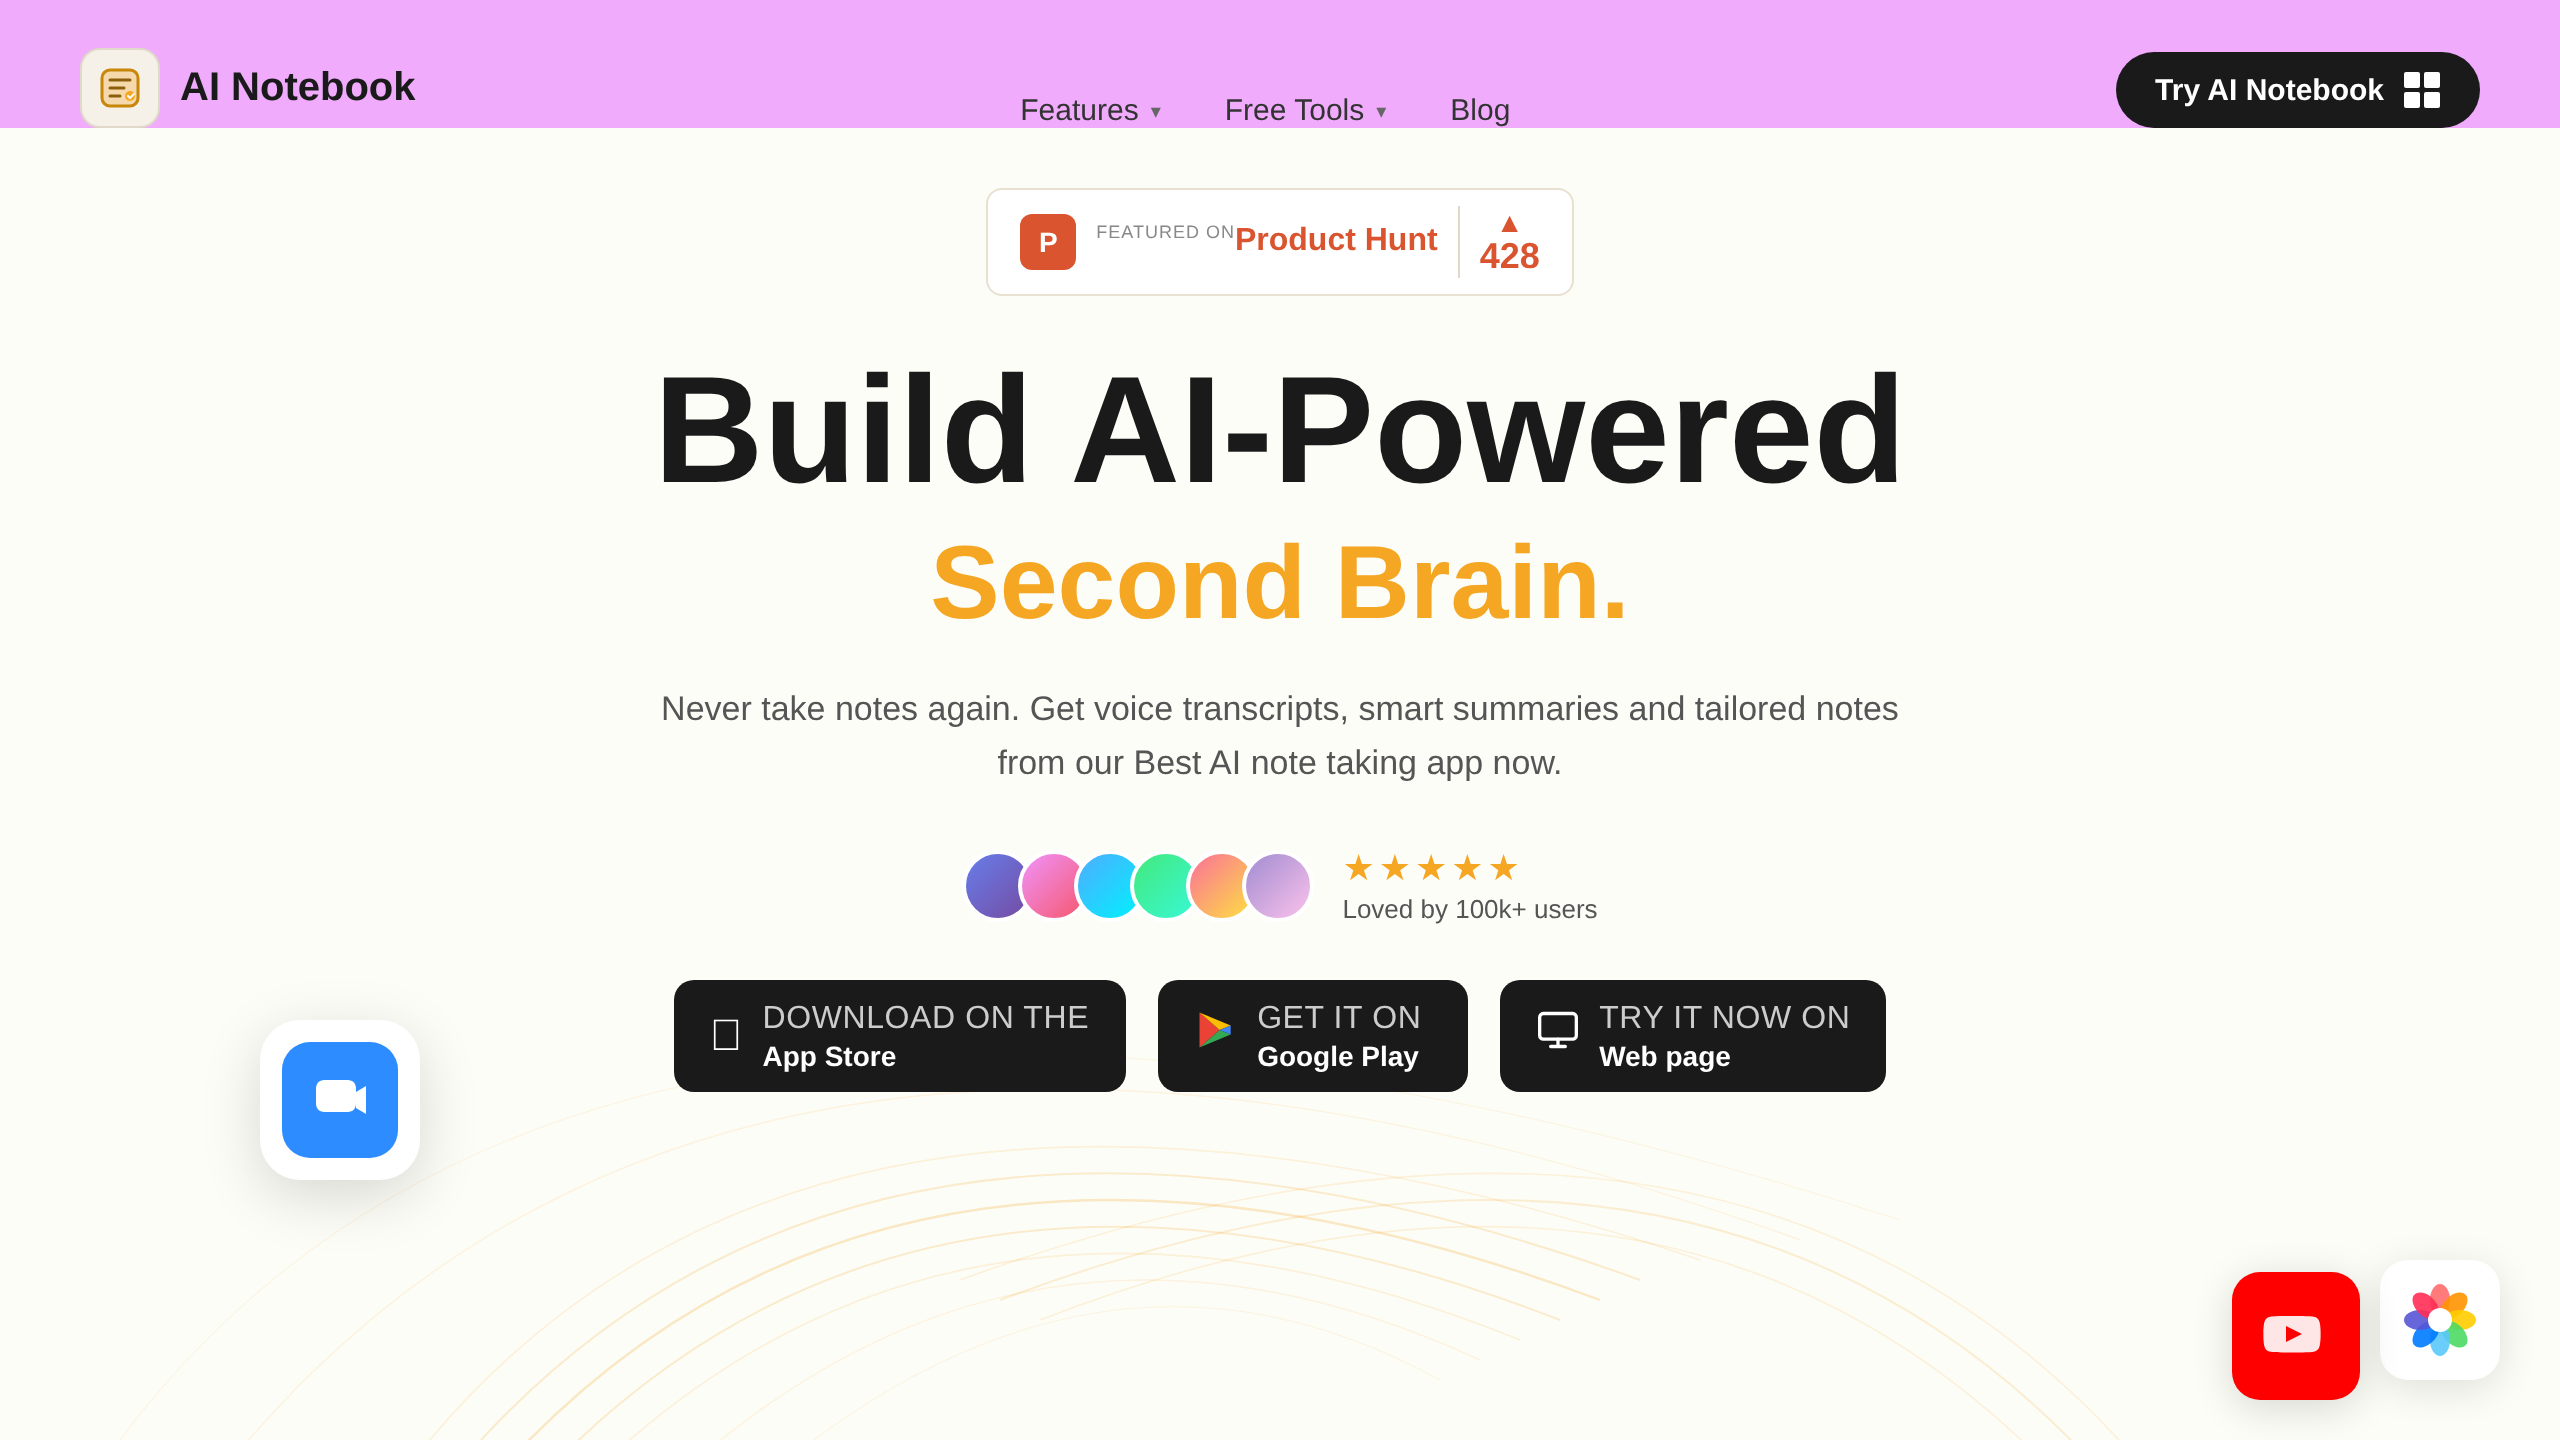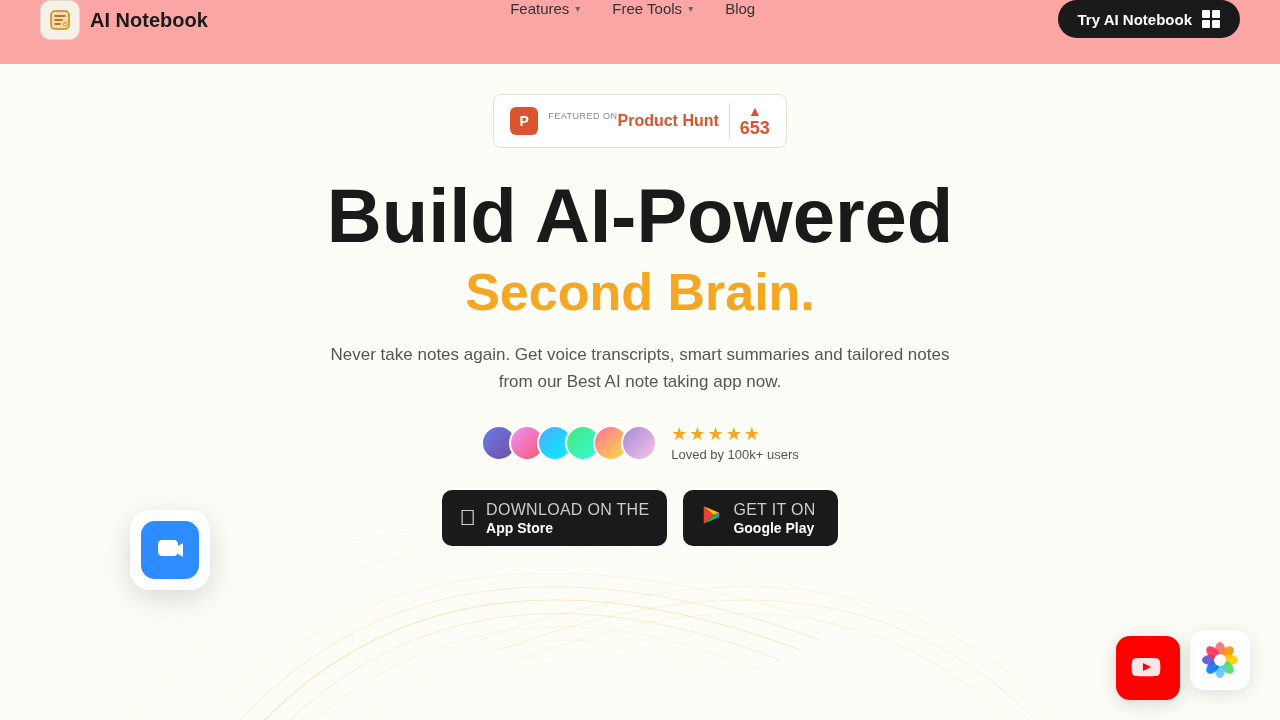--- a/index.html
+++ b/index.html
@@ -10,25 +10,25 @@
       height: 720px;
       overflow: hidden;
       position: relative;
     }
 
     
     nav {
       position: relative;
       z-index: 10;
       display: flex;
-      align-items: flex-start;
+      align-items: flex-end;
       justify-content: space-between;
       padding: 0 40px;
       height: 64px;
-      background: #fca5a5;
+      background: #f0abfc;
     }
 
     .nav-logo {
       display: flex;
       align-items: center;
       gap: 10px;
     }
 
     .logo-icon {
       width: 40px;
@@ -436,21 +436,21 @@
     <div class="ph-icon">
       <span>P</span>
     </div>
     <div class="ph-text">
       <span class="ph-featured">FEATURED ON</span>
       <span class="ph-name">Product Hunt</span>
     </div>
     <div class="ph-divider"></div>
     <div class="ph-score">
       <span class="ph-arrow">▲</span>
-      <span class="ph-number">653</span>
+      <span class="ph-number">428</span>
     </div>
   </div>
 
   <div class="hero-title">Build AI-Powered</div>
   <div class="hero-title-accent">Second Brain.</div>
 
   <p class="hero-subtitle">Never take notes again. Get voice transcripts, smart summaries and tailored notes from our Best AI note taking app now.</p>
 
   <div class="social-proof">
     <div class="avatars">
@@ -491,20 +491,32 @@
           <path d="M3 21.5L14 12L20 14.5L3 21.5Z" fill="#34A853"></path>
           <path d="M20 9.5L20 14.5L14 12L20 9.5Z" fill="#4285F4"></path>
         </svg>
       </span>
       <div class="store-text">
         <span class="store-sub">GET IT ON</span>
         <span class="store-name">Google Play</span>
       </div>
     </div>
 
+    <div class="btn-store">
+      <span class="store-icon">
+        <svg width="22" height="22" viewBox="0 0 24 24" fill="white" stroke="white" stroke-width="1.5">
+          <rect x="2" y="3" width="20" height="14" rx="2" fill="none" stroke="white" stroke-width="1.8"></rect>
+          <path d="M8 21h8M12 17v4" stroke="white" stroke-width="1.8" stroke-linecap="round"></path>
+        </svg>
+      </span>
+      <div class="store-text">
+        <span class="store-sub">Try it now on</span>
+        <span class="store-name">Web page</span>
+      </div>
+    </div>
   </div>
 </div>
 
 <div class="zoom-widget">
   <div class="zoom-icon-bg">
     <svg width="36" height="36" viewBox="0 0 36 36" fill="none">
       <path d="M6 12C6 9.8 7.8 8 10 8H22C24.2 8 26 9.8 26 12V20C26 22.2 24.2 24 22 24H10C7.8 24 6 22.2 6 20V12Z" fill="white"></path>
       <path d="M26 14L31 11V25L26 22V14Z" fill="white"></path>
     </svg>
   </div>

